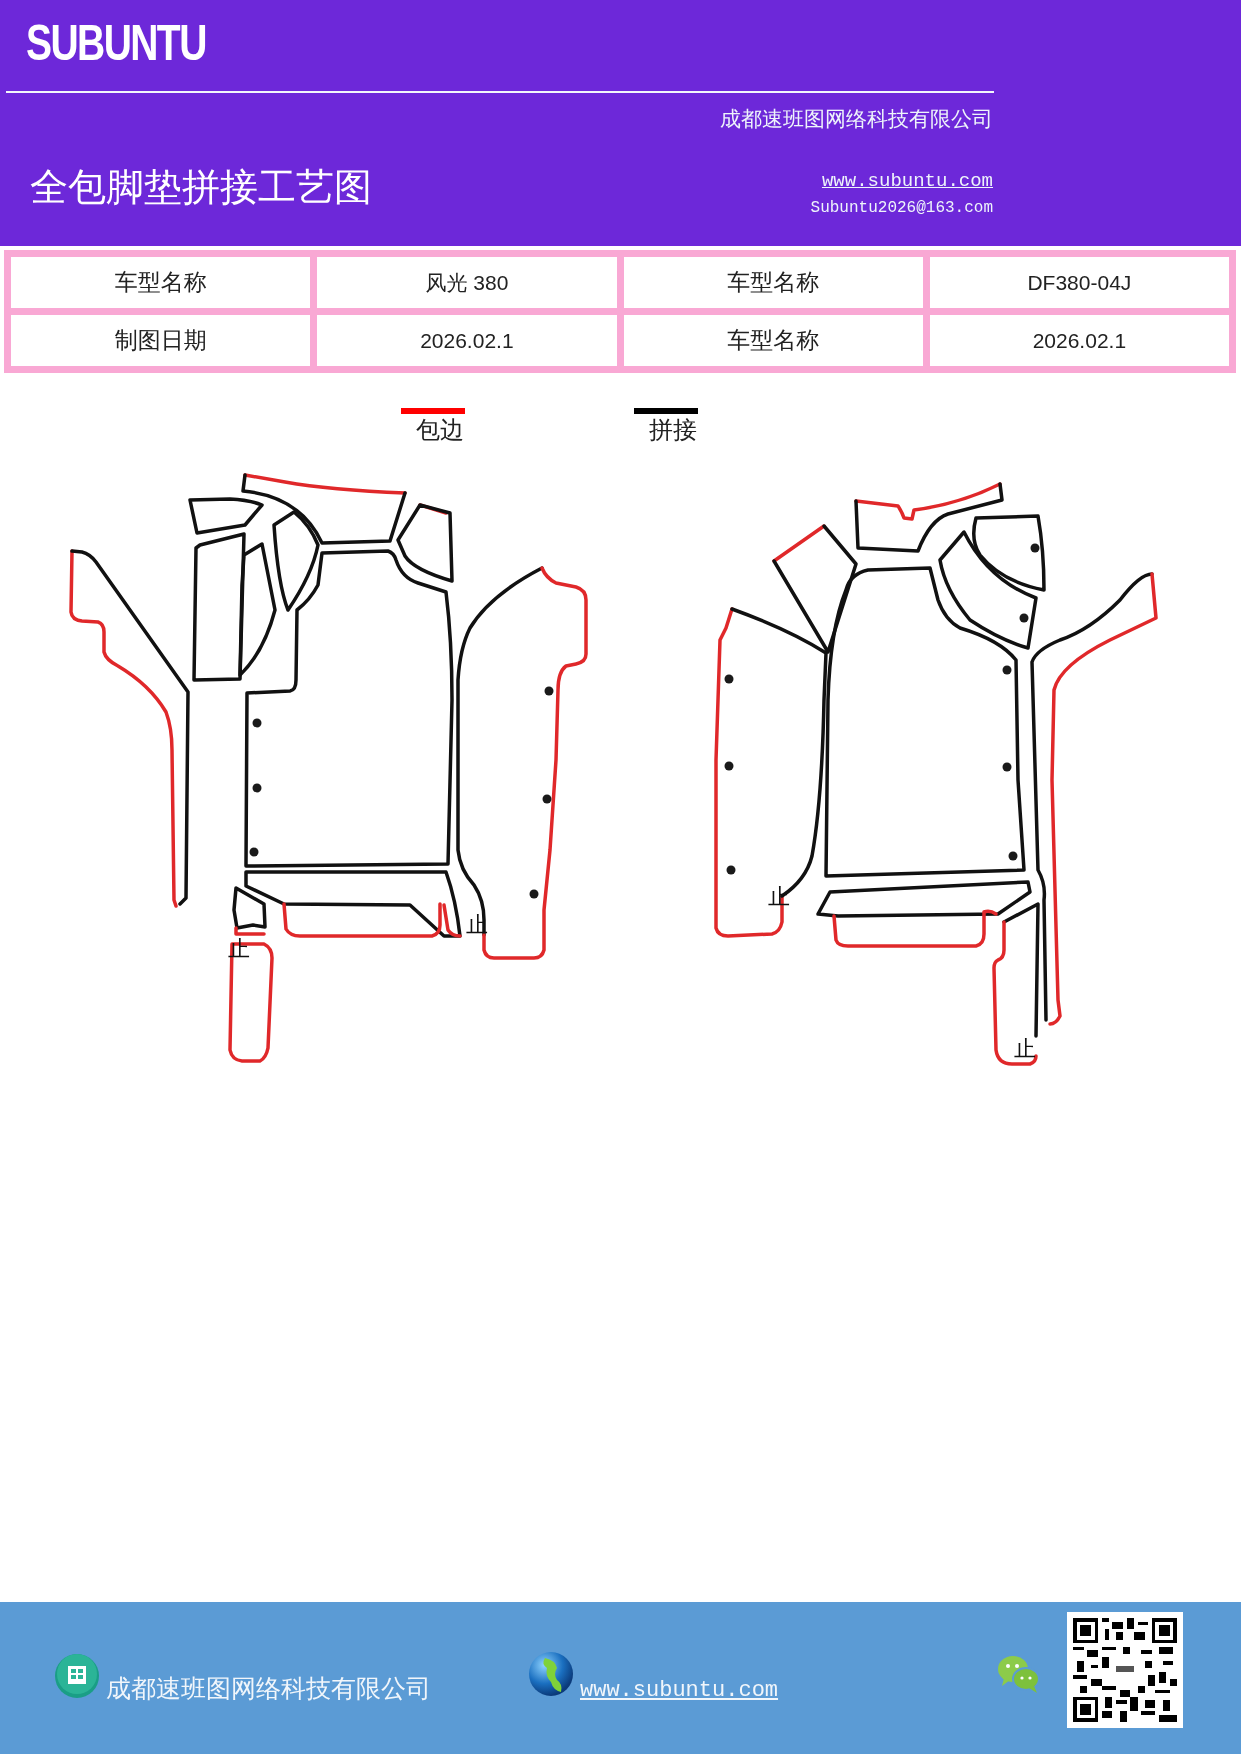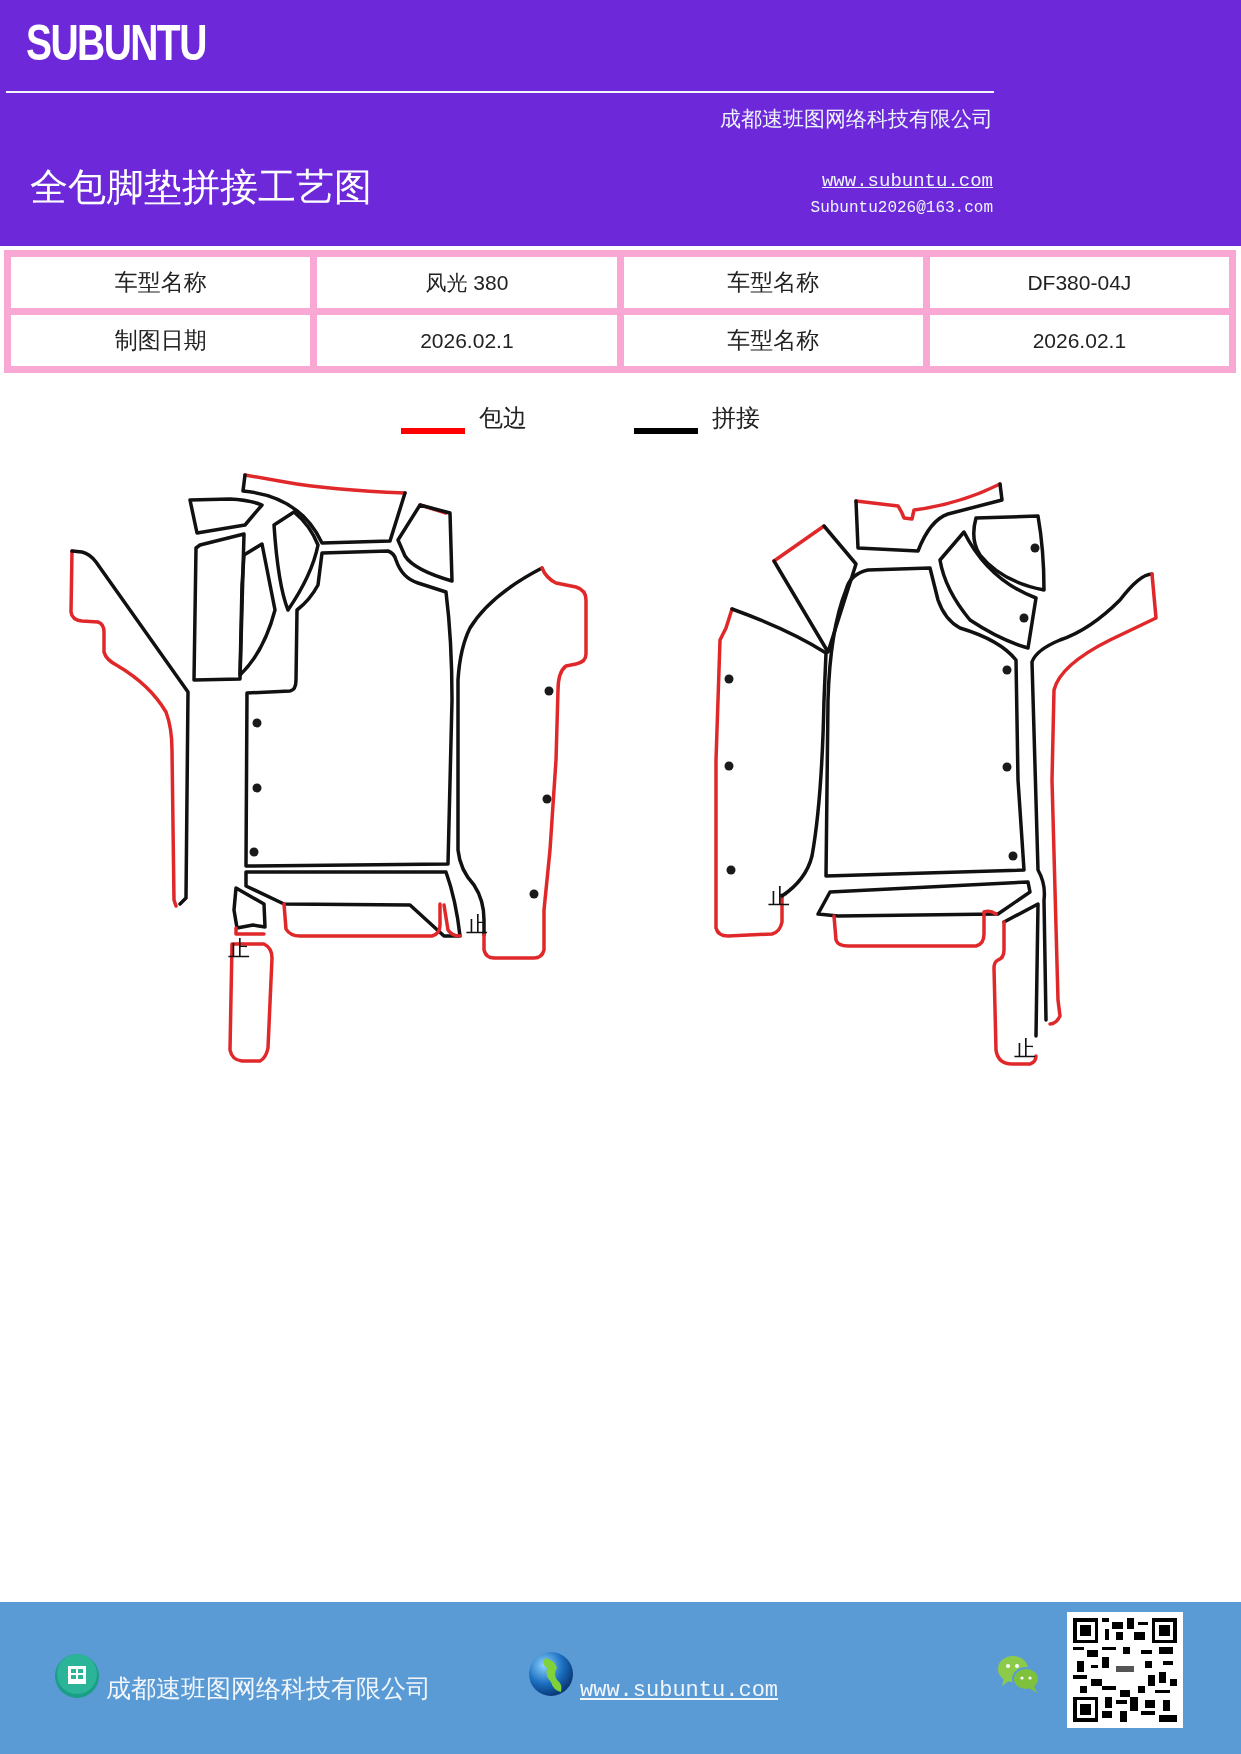--- a/index.html
+++ b/index.html
@@ -15,21 +15,21 @@
   .hdr-mail { position: absolute; right: 248px; top: 199px; font-size: 16px; color: #eef4fb; font-family: "Liberation Mono", monospace; }
   .sop { position: absolute; left: 1042px; top: 68px; font-family: "DejaVu Sans", sans-serif; font-weight: bold; font-size: 84px; color: #ffffff; letter-spacing: 1px; }
 
   .info-table { position: absolute; left: 4px; top: 250px; width: 1232px; border-collapse: collapse; }
   .info-table td { border: 7px solid #f9a8d4; height: 58px; text-align: center; font-size: 23px; color: #222; width: 25%; }
   .info-table td.lbl { font-family: "DejaVu Serif", serif; font-size: 23px; }
   .info-table td.val { font-family: "Liberation Sans", "DejaVu Sans", sans-serif; font-size: 21px; }
   .info-table td.val.small { font-size: 21px; }
 
   .legend { position: absolute; top: 398px; left: 0; width: 1241px; height: 40px; }
-  .lg-item { position: absolute; top: 4px; display: flex; align-items: flex-end; }
+  .lg-item { position: absolute; top: 10px; display: flex; align-items: center; flex-direction: column; }
   .lg-line { width: 64px; height: 6px; }
   .lg-label { font-family: "DejaVu Serif", serif; font-size: 24px; color: #222; margin-left: 14px; }
 
   .diagram { position: absolute; left: 0; top: 450px; width: 1241px; height: 640px; }
 
   .footer { position: absolute; left: 0; top: 1602px; width: 1241px; height: 152px; background: #5b9bd5; }
   .ft-company { position: absolute; left: 106px; top: 70px; font-size: 25px; color: #f1f6fb; font-family: "DejaVu Serif", serif; }
   .ft-web { position: absolute; left: 580px; top: 76px; font-size: 22px; color: #f1f6fb; text-decoration: underline; font-family: "Liberation Mono", monospace; }
   .ft-icon { position: absolute; }
   .qr { position: absolute; left: 1067px; top: 10px; width: 116px; height: 116px; background: #ffffff; padding: 6px; }

